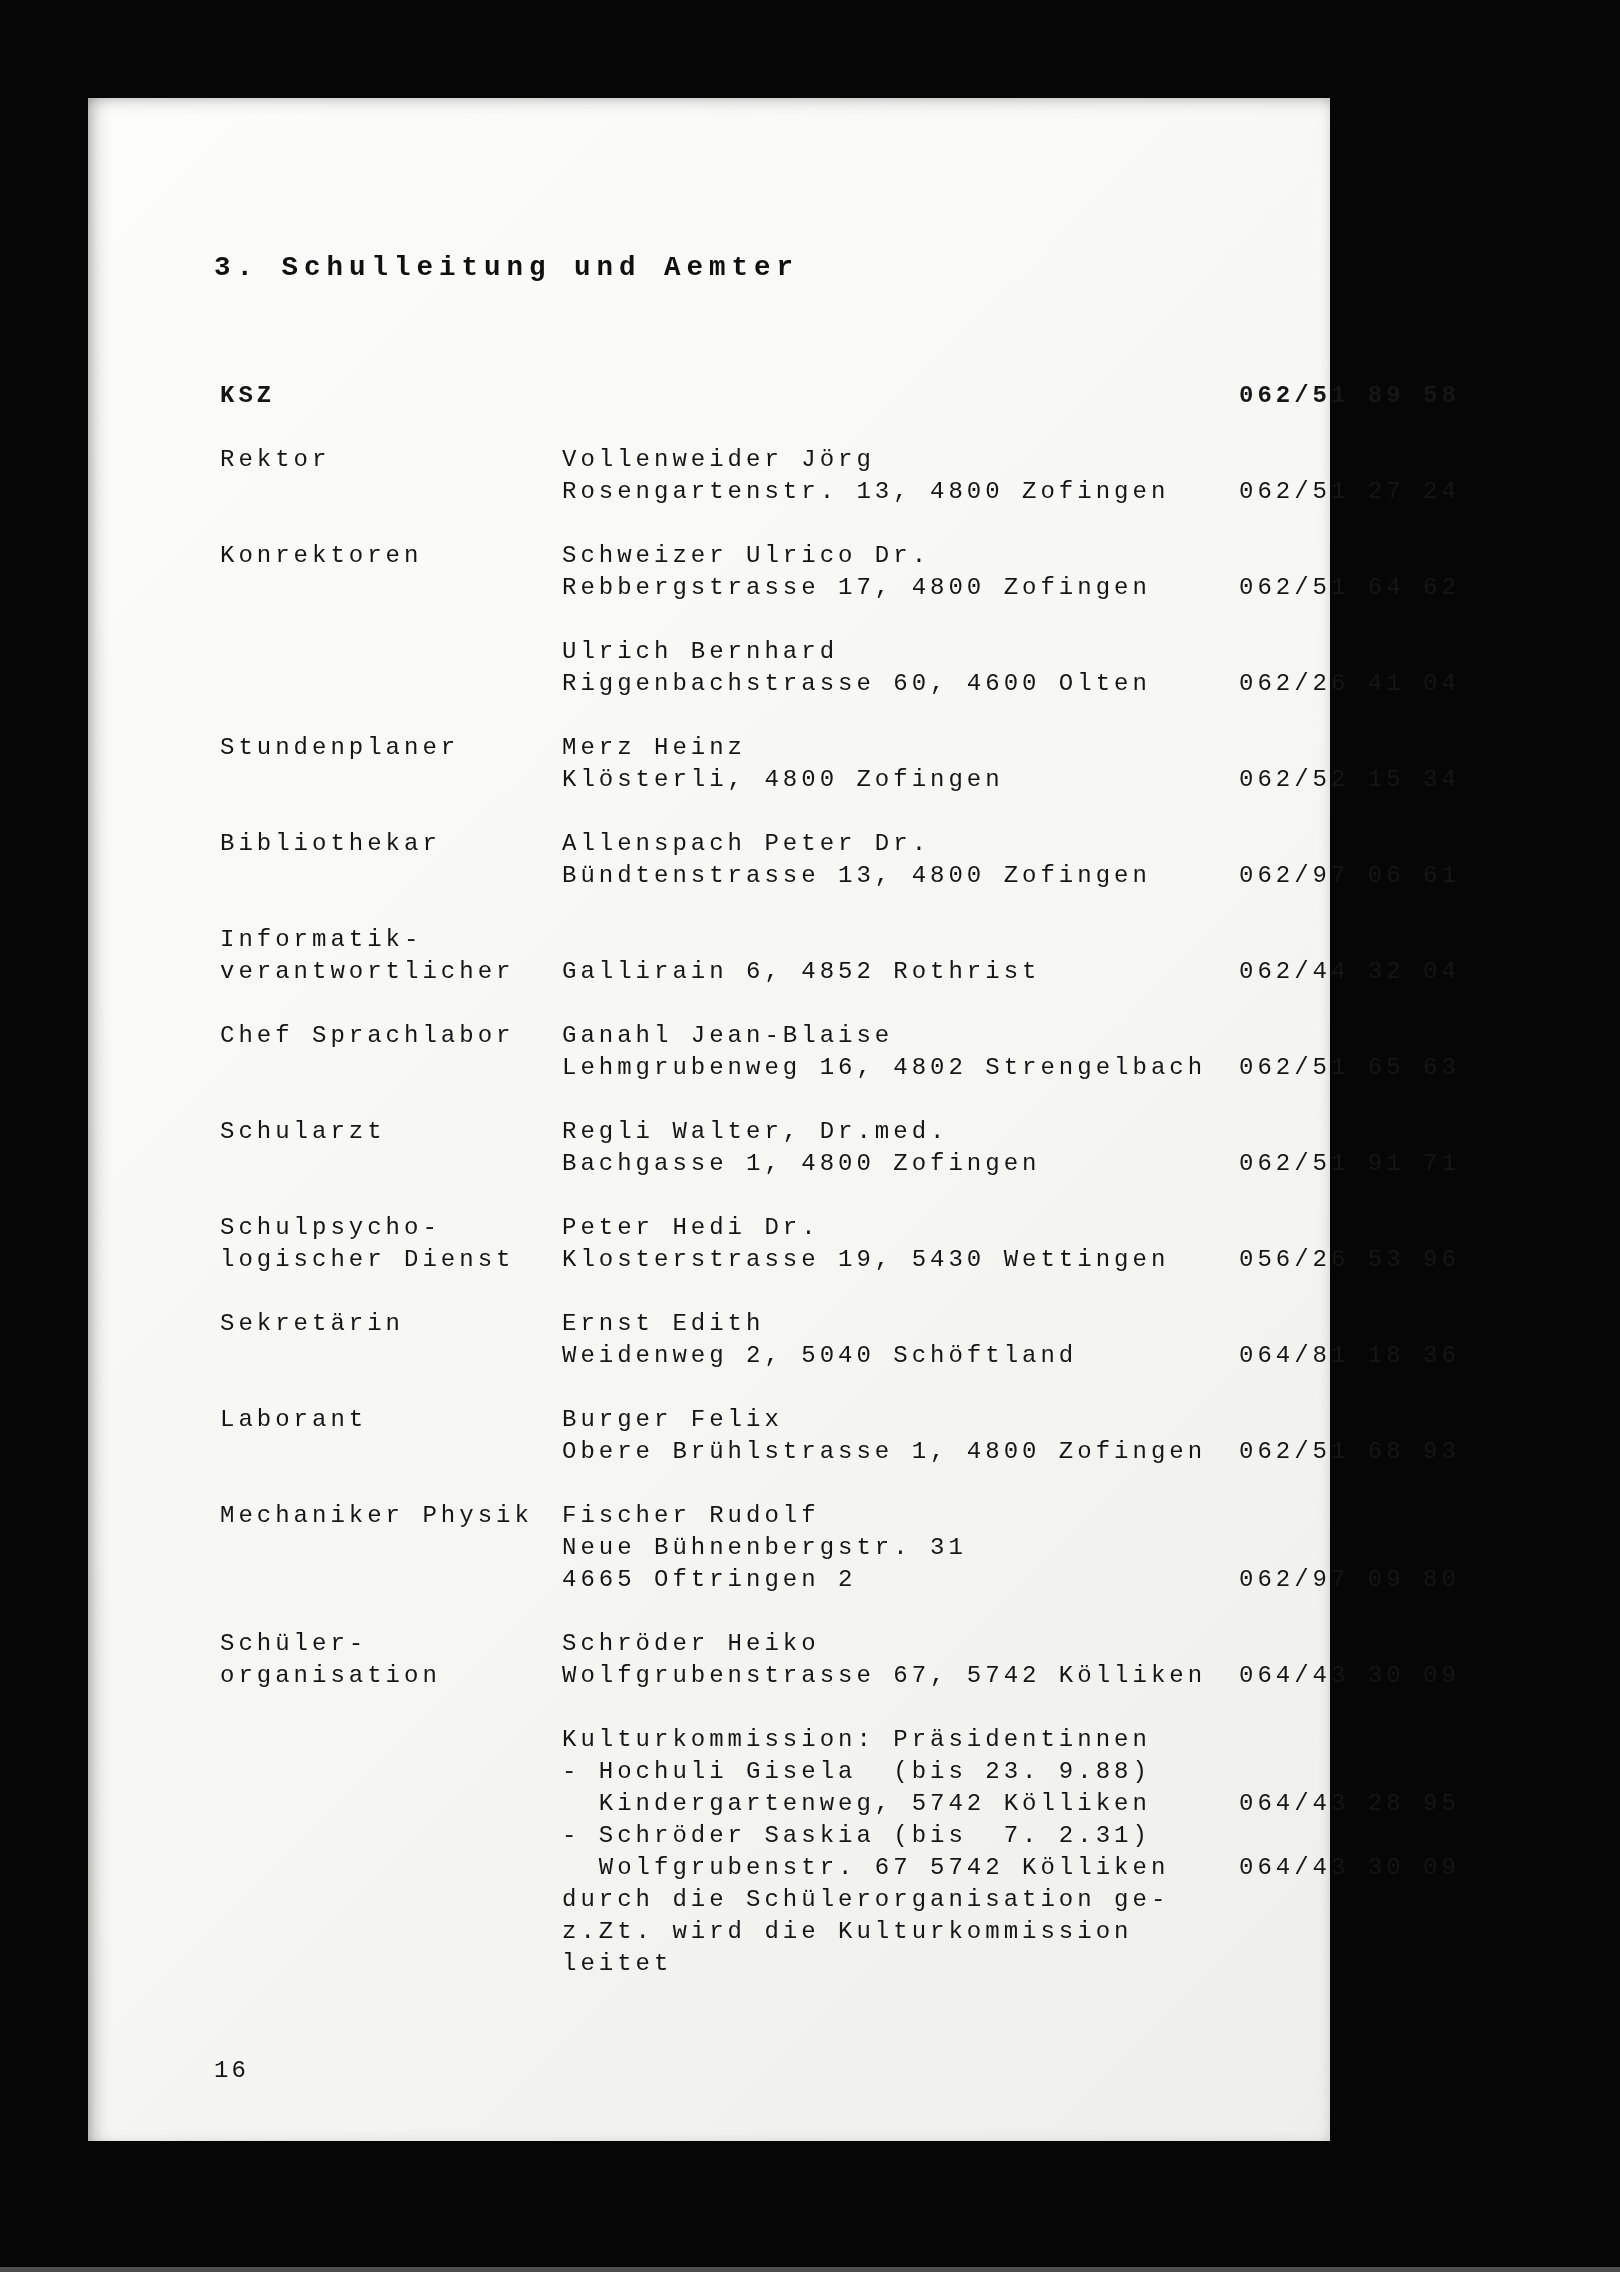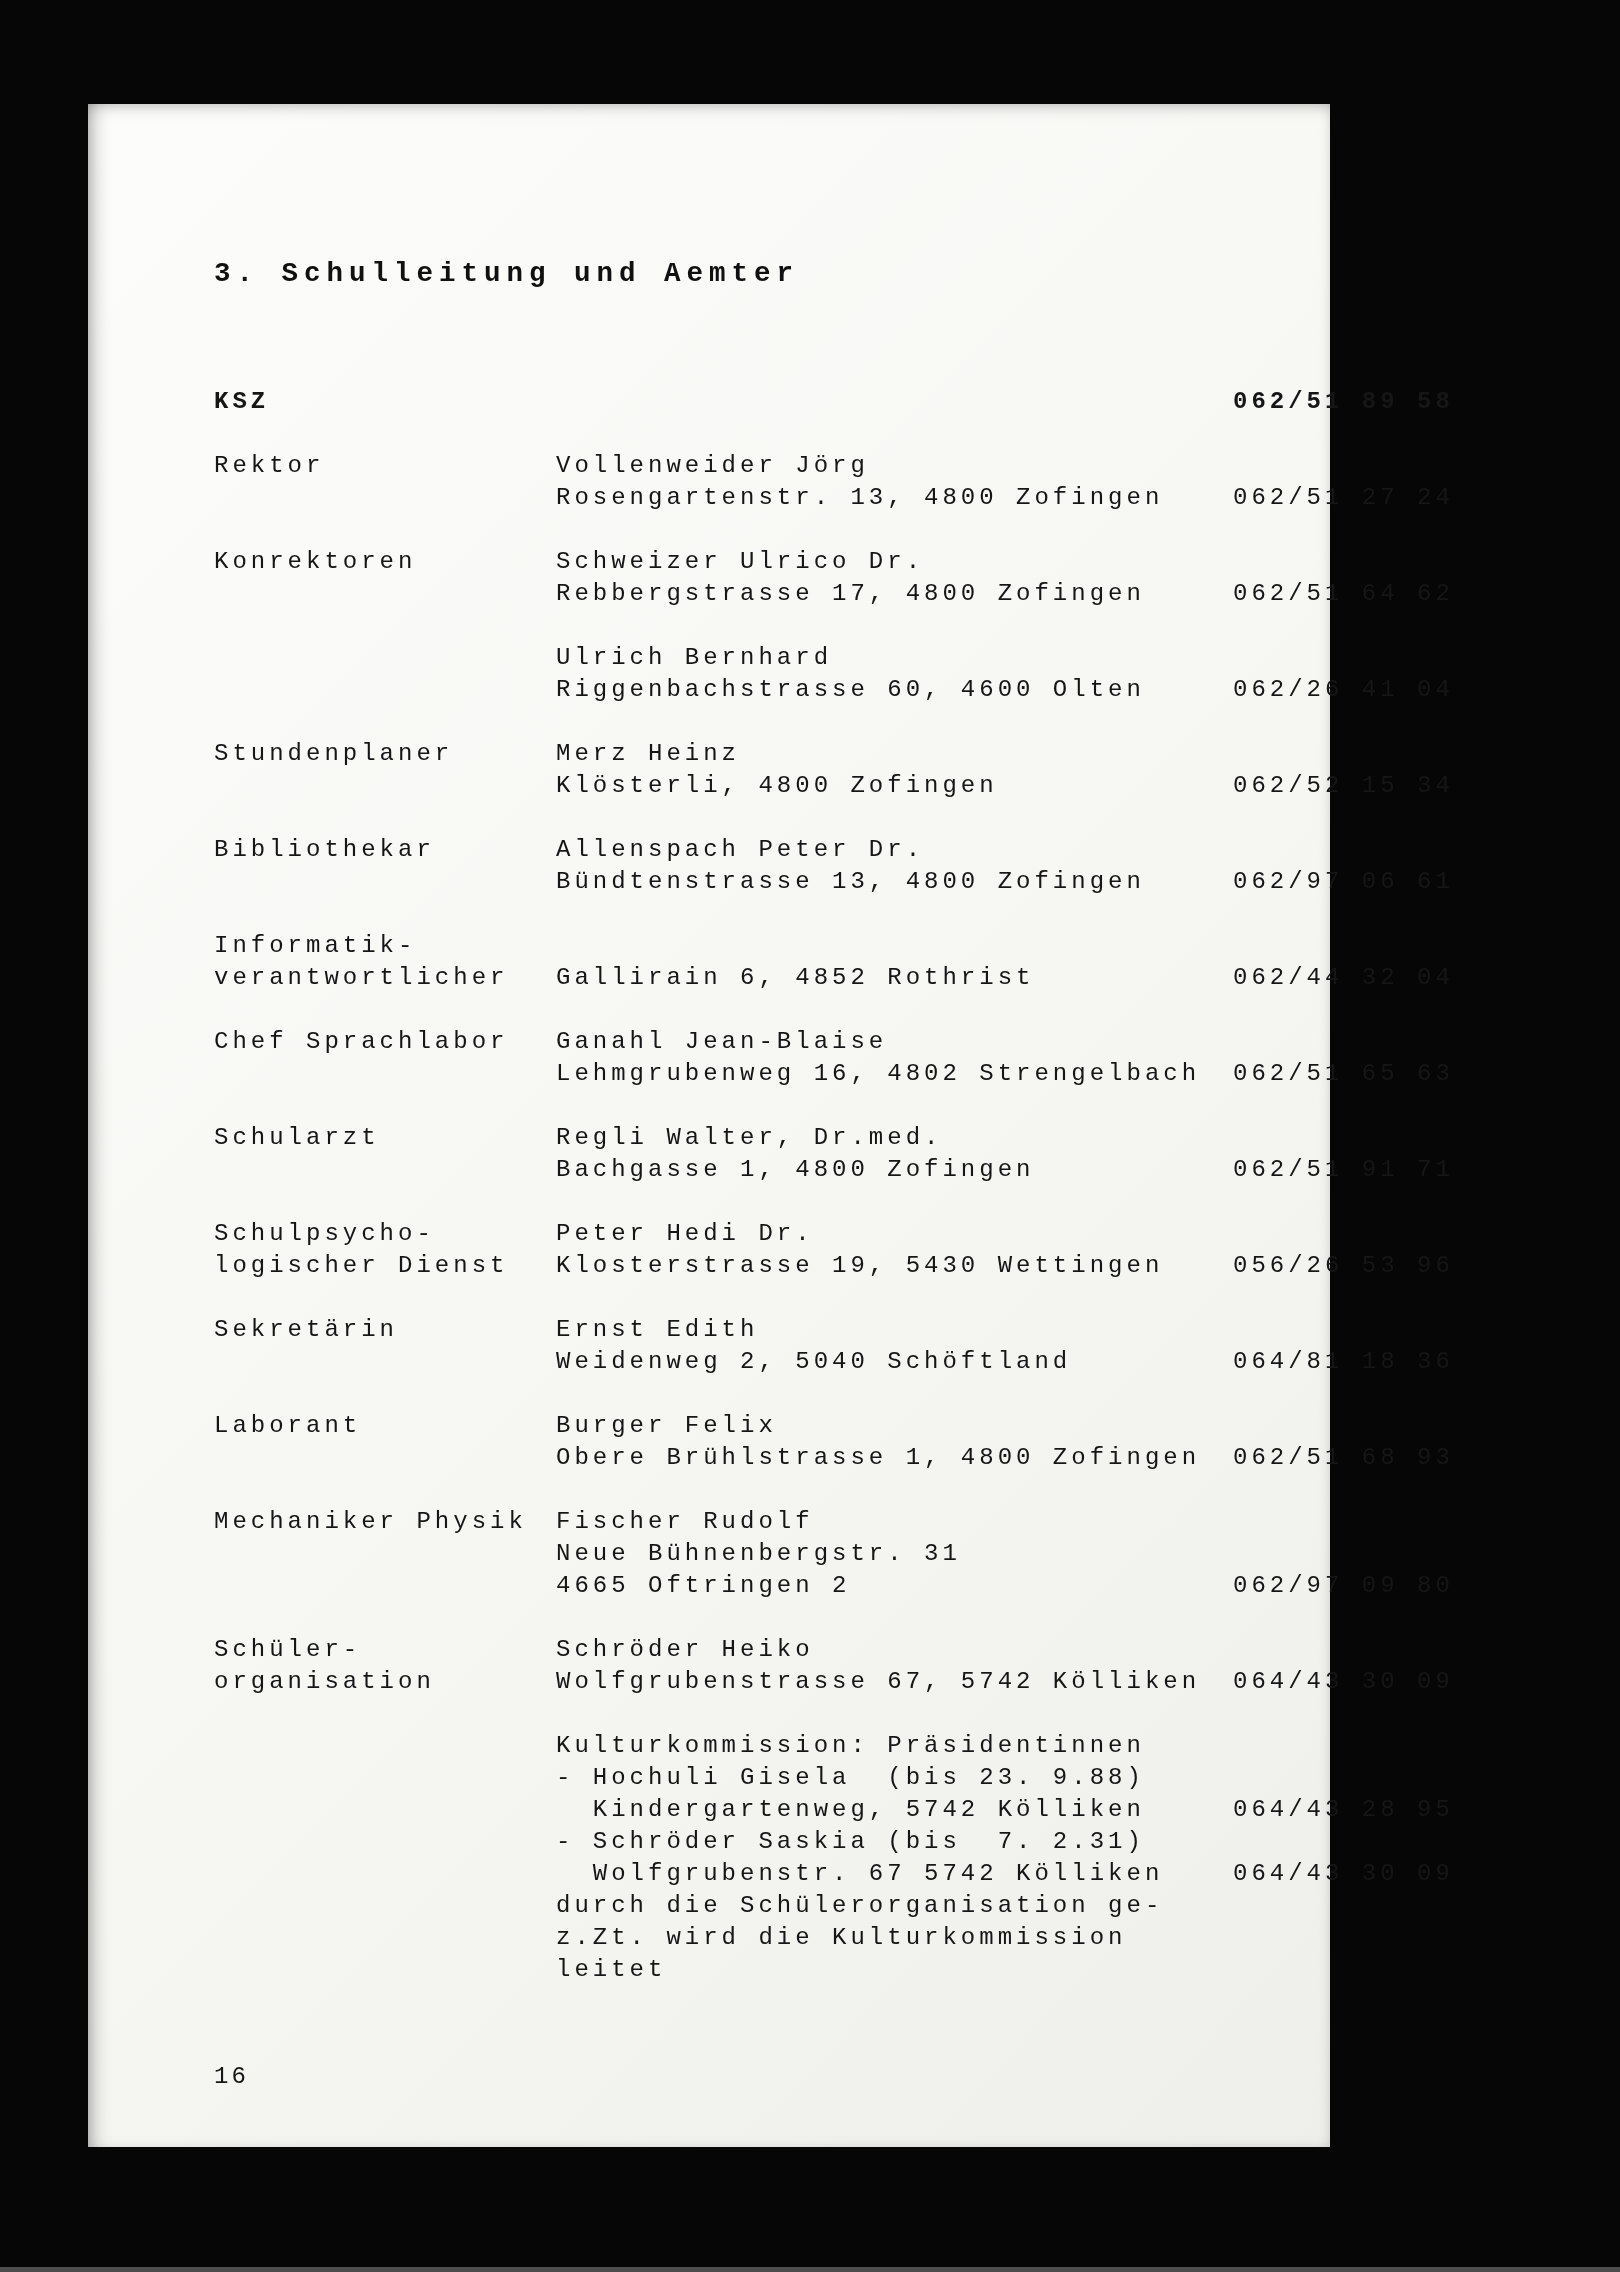--- a/index.html
+++ b/index.html
@@ -18,21 +18,21 @@
     position: absolute;
     left: 0;
     bottom: 0;
     width: 100%;
     height: 6.5px;
     background: #4c4c4c;
   }
   .page {
     position: absolute;
     left: 88px;
-    top: 104px;
+    top: 98px;
     width: 1242px;
     height: 2043px;
     background: linear-gradient(135deg, #fcfcfa 0%, #f6f6f3 55%, #eeeeeb 100%);
     box-shadow:
       inset 13px 0 21px -13px rgba(0,0,0,0.45),
       inset 0 11.3px 19.4px -13px rgba(0,0,0,0.28),
       inset -8px 0 14.6px -11.3px rgba(0,0,0,0.18);
     color: #161616;
   }
   .doc-title {
@@ -52,20 +52,21 @@
     font-size: 24px;
     letter-spacing: 4px;
   }
   .block {
     margin-bottom: 32px;
   }
   .row {
     display: grid;
     grid-template-columns: 342px 677px 243px;
     line-height: 32px;
+    margin-left: 6px;
   }
   .c1, .c2, .c3 {
     white-space: pre;
     overflow: visible;
   }
   .row.bold {
     font-weight: bold;
   }
   .page-number {
     position: absolute;

